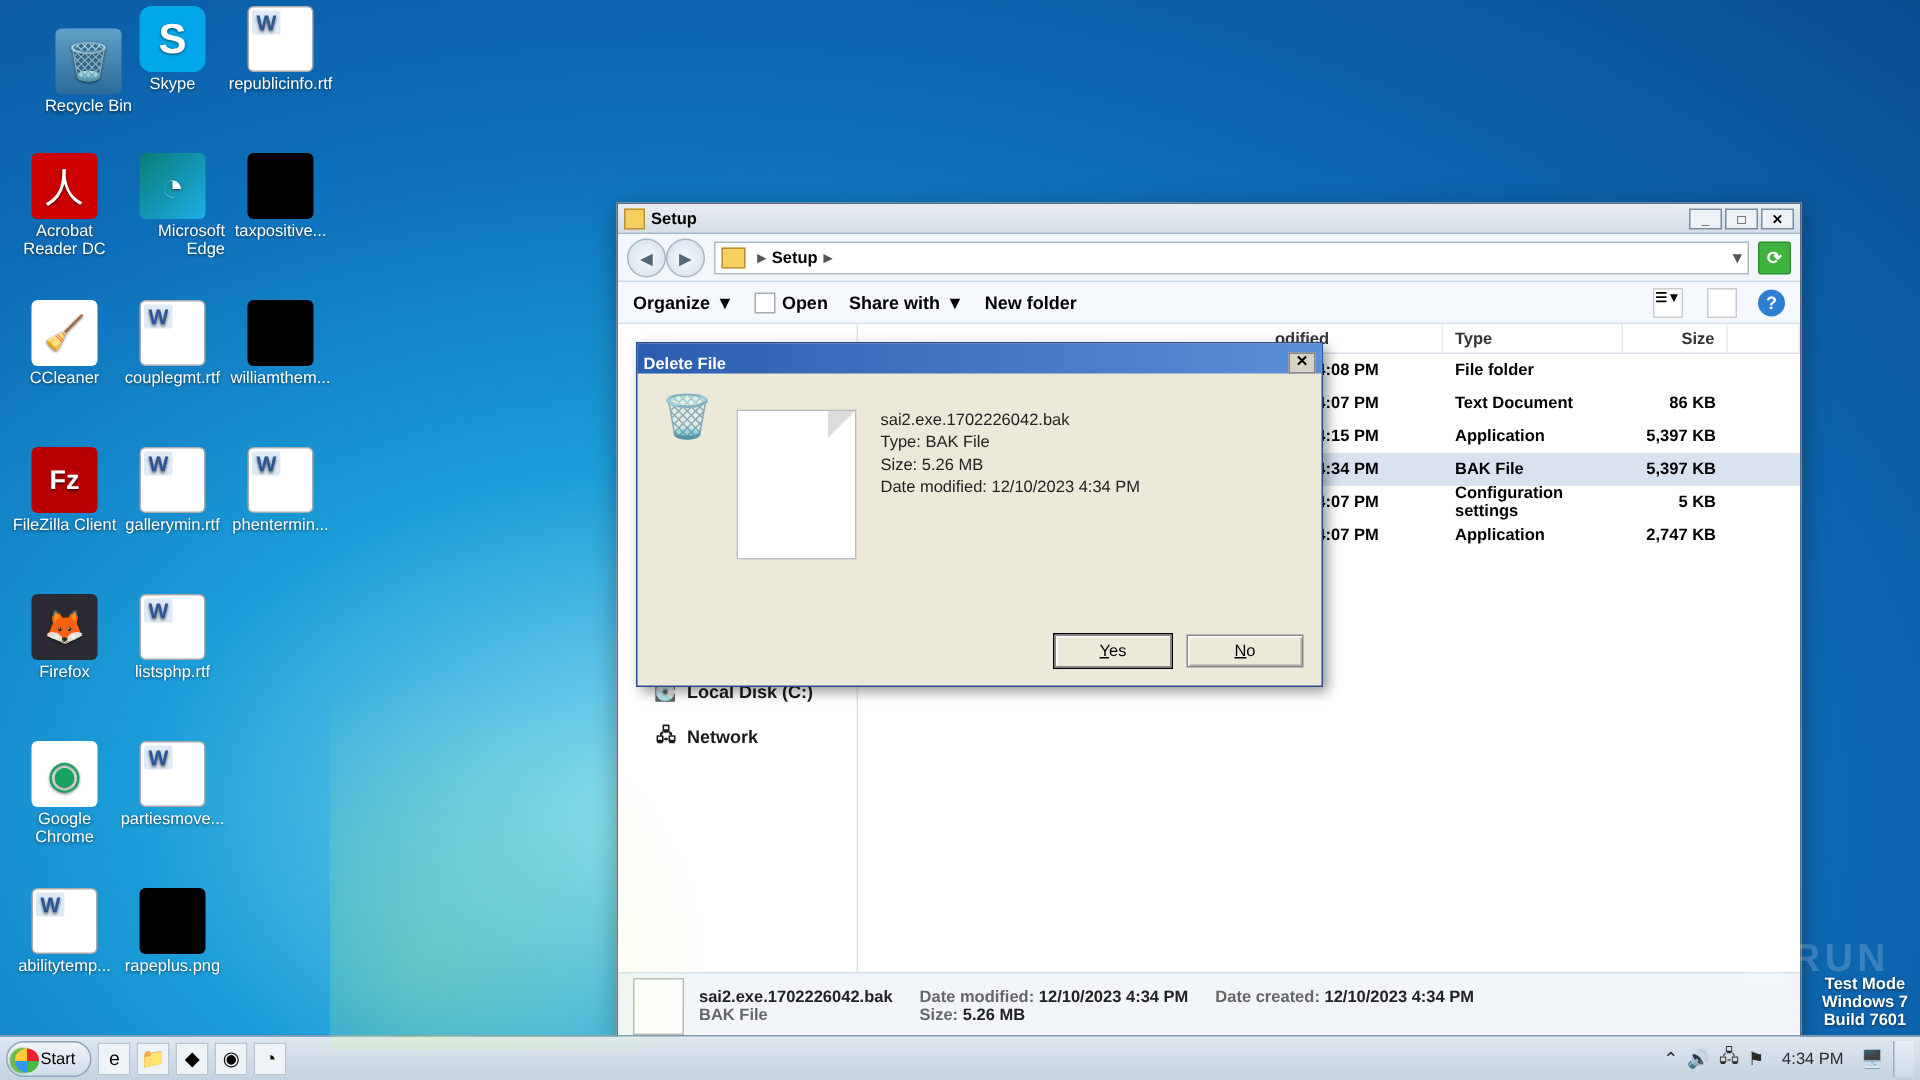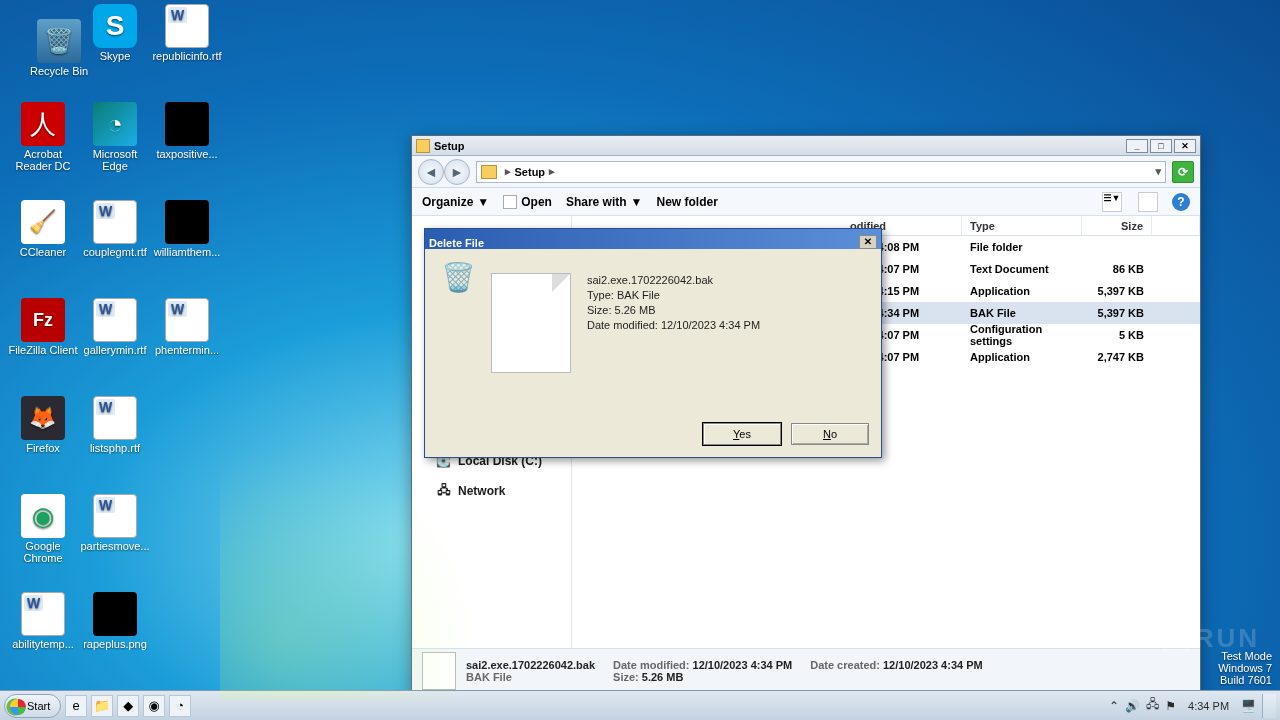--- a/index.html
+++ b/index.html
@@ -97,21 +97,21 @@
 .dlg-body .msg{flex:1;}
 .dlg-body .preview{display:flex;gap:16px;margin-top:12px;}
 .dlg-body .fthumb{width:80px;height:100px;background:#fff;border:1px solid #bbb; position:relative;}
 .dlg-body .fthumb::after{content:"";position:absolute;right:0;top:0;border-left:18px solid #ddd;border-bottom:18px solid transparent;}
 .dlg-body .finfo{font-size:11px;line-height:15px;}
 .dlg-btns{position:absolute;right:12px;bottom:12px;display:flex;gap:10px;}
 .dlg-btns button{width:78px;height:22px;background:#ece9d8;border:1px solid #888;font-size:11px; box-shadow: inset 1px 1px #fff, inset -1px -1px #aaa;}
 .dlg-btns button.default{box-shadow:0 0 0 1px #000, inset 1px 1px #fff;}
 
 
-.watermark { position:absolute; right:8px; bottom:34px; text-align:right; color:#fff; font-size:11px; text-shadow:0 1px 2px rgba(0,0,0,.6);}
+.watermark { position:absolute; right:8px; bottom:34px; text-align:center; color:#fff; font-size:11px; text-shadow:0 1px 2px rgba(0,0,0,.6);font-weight:bold;}
 .anyrun { position:absolute; right:20px; bottom:66px; color:rgba(255,255,255,.18); font-size:26px; font-weight:bold; letter-spacing:3px; display:flex; align-items:center; gap:6px;}
 .anyrun .play{width:26px;height:26px;border:3px solid rgba(255,255,255,.18);display:flex;align-items:center;justify-content:center;}
 .anyrun .play::after{content:"▶";font-size:12px;}
 
 
 .taskbar { position:absolute; left:0; bottom:0; width:100%; height:30px; background:linear-gradient(#dfe8f0,#c4d2e1); border-top:1px solid #7f97b0; display:flex; align-items:center; padding:4px 4px; font-size:11px;}
 .start { height:24px; padding:0 10px 0 22px; border-radius:14px; background:radial-gradient(circle at 10px 12px,#6bbb4a 0 8px, transparent 9px), linear-gradient(#f0f4f8,#cfdbe8); border:1px solid #8ea6bd; position:relative; display:flex; align-items:center;}
 .start::before{content:"";position:absolute;left:5px;top:4px;width:16px;height:16px;border-radius:50%;background:conic-gradient(#e23 0 25%,#4b4 0 50%,#39e 0 75%,#fc3 0);}
 .tb-icons{display:flex;gap:4px;margin-left:4px;}
 .tb-icons .ti{width:22px;height:22px;border:1px solid #b7c6d6;background:#eef3f8;display:flex;align-items:center;justify-content:center;font-size:13px;}
@@ -133,21 +133,21 @@
       <div class="label">Skype</div>
     </div>
     <div class="dicon" style="left: 144px; top: 0px;">
       <div class="ibox rtf"></div>
       <div class="label">republicinfo.rtf</div>
     </div>
     <div class="dicon" style="left: 0px; top: 98px;">
       <div class="ibox pdf"></div>
       <div class="label">Acrobat Reader DC</div>
     </div>
-    <div class="dicon" style="left: 72px; top: 98px;">
+    <div class="dicon" style="left: 72px; top: 98px; text-align: right;">
       <div class="ibox edge"></div>
       <div class="label">Microsoft Edge</div>
     </div>
     <div class="dicon" style="left: 144px; top: 98px;">
       <div class="ibox png"></div>
       <div class="label">taxpositive...</div>
     </div>
     <div class="dicon" style="left: 0px; top: 196px;">
       <div class="ibox cc"></div>
       <div class="label">CCleaner</div>

